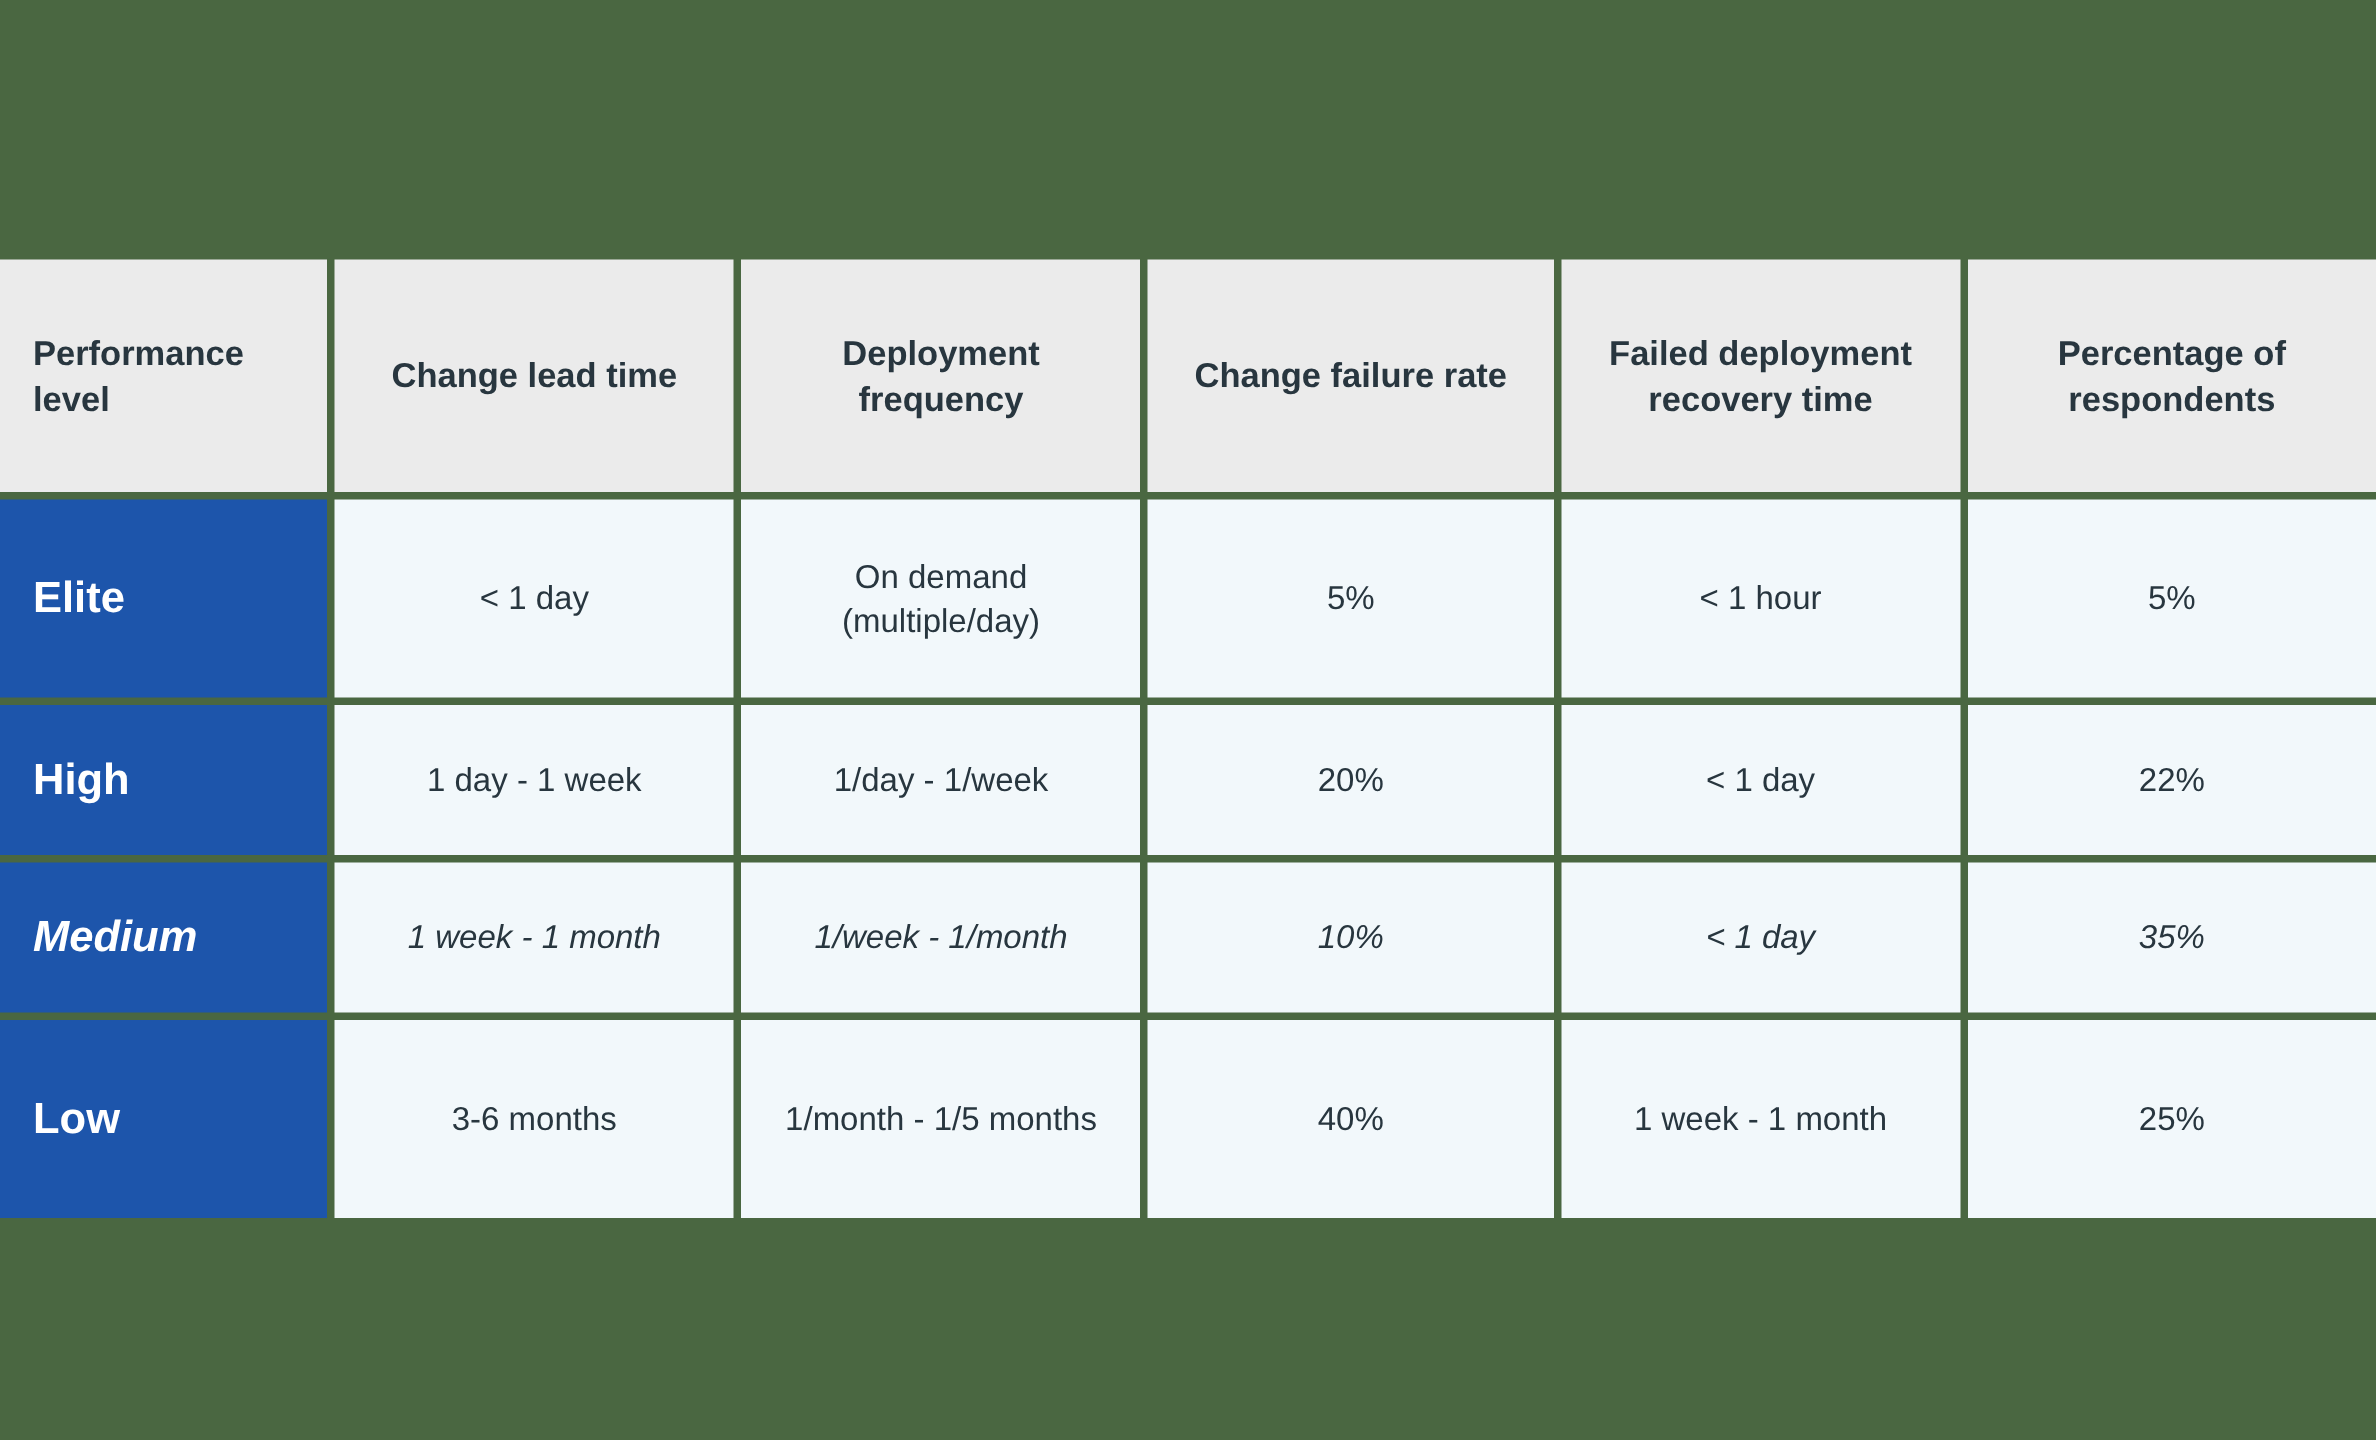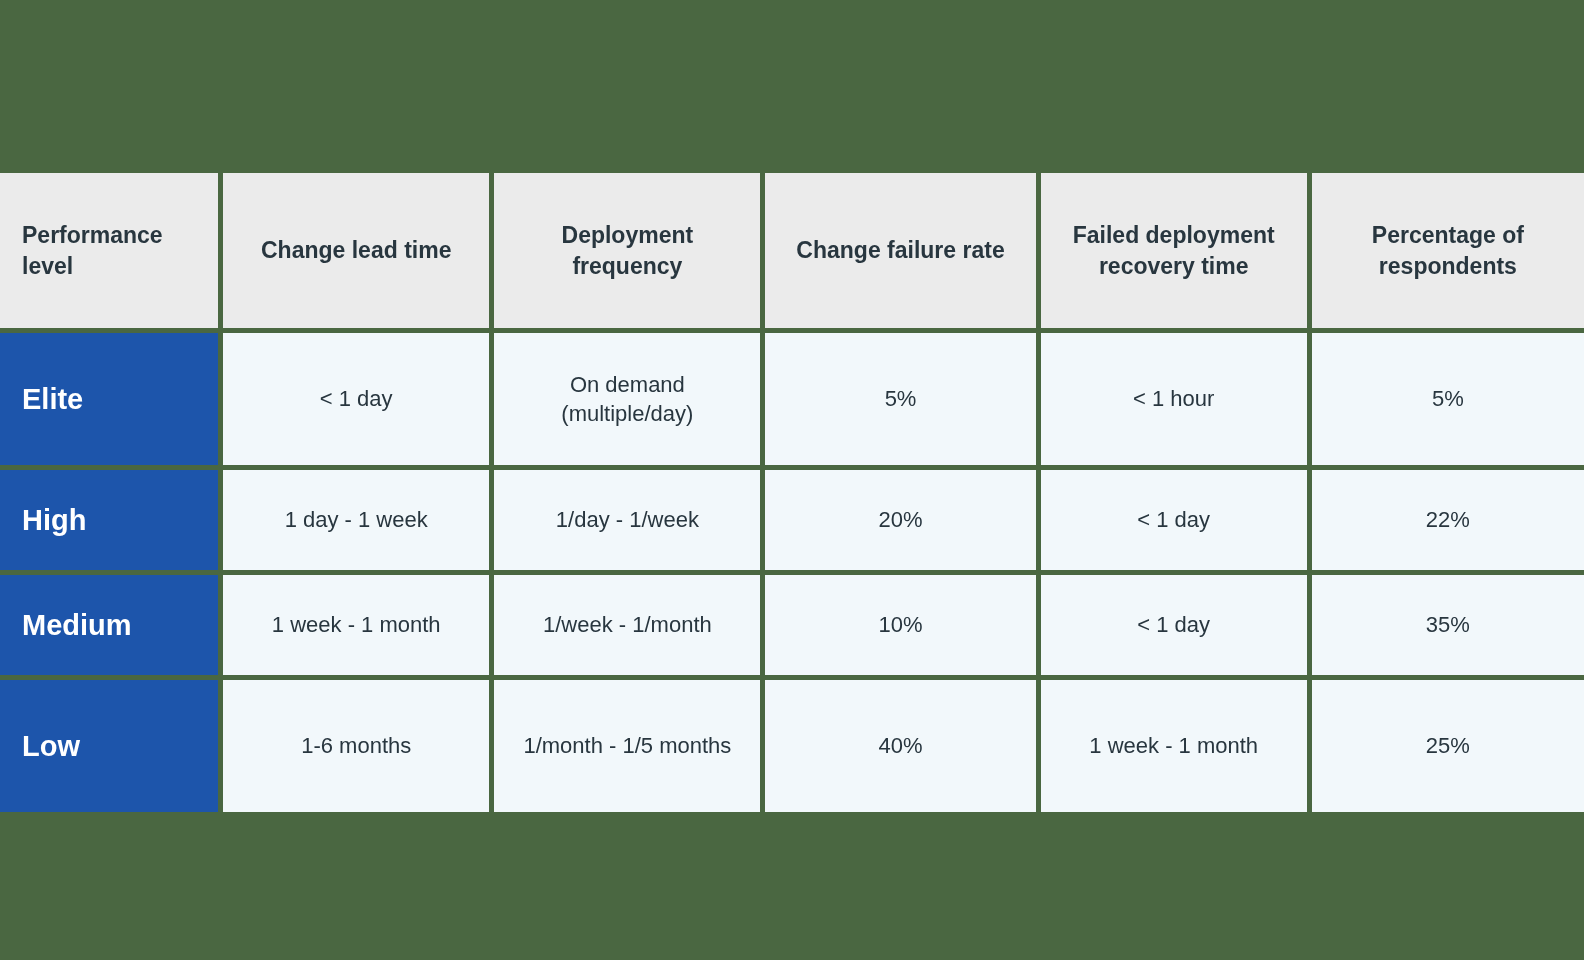--- a/index.html
+++ b/index.html
@@ -66,21 +66,21 @@
   
   col.c0 { width: 218px; }
   col.c1 { width: 266px; }
   col.c2 { width: 266px; }
   col.c3 { width: 270px; }
   col.c4 { width: 266px; }
   col.c5 { width: 272px; }
 
   tr.r-elite th, tr.r-elite td { height: 112px; }
   tr.r-high th, tr.r-high td { height: 80px; }
-  tr.r-medium th, tr.r-medium td { height: 80px; }
+  tr.r-medium th, tr.r-medium td { height: 80px; font-style: italic; }
   tr.r-low th, tr.r-low td { height: 112px; }
 </style>
 </head>
 <body>
 
 <div class="page">
   <div class="table-wrap">
     <table class="dora">
       <colgroup>
         <col class="c0">
@@ -120,21 +120,21 @@
         <tr class="r-medium">
           <th class="level">Medium</th>
           <td>1 week - 1 month</td>
           <td>1/week - 1/month</td>
           <td>10%</td>
           <td>&lt; 1 day</td>
           <td>35%</td>
         </tr>
         <tr class="r-low">
           <th class="level">Low</th>
-          <td>1-6 months</td>
+          <td>3-6 months</td>
           <td>1/month - 1/5 months</td>
           <td>40%</td>
           <td>1 week - 1 month</td>
           <td>25%</td>
         </tr>
       </tbody>
     </table>
   </div>
 </div>
 

